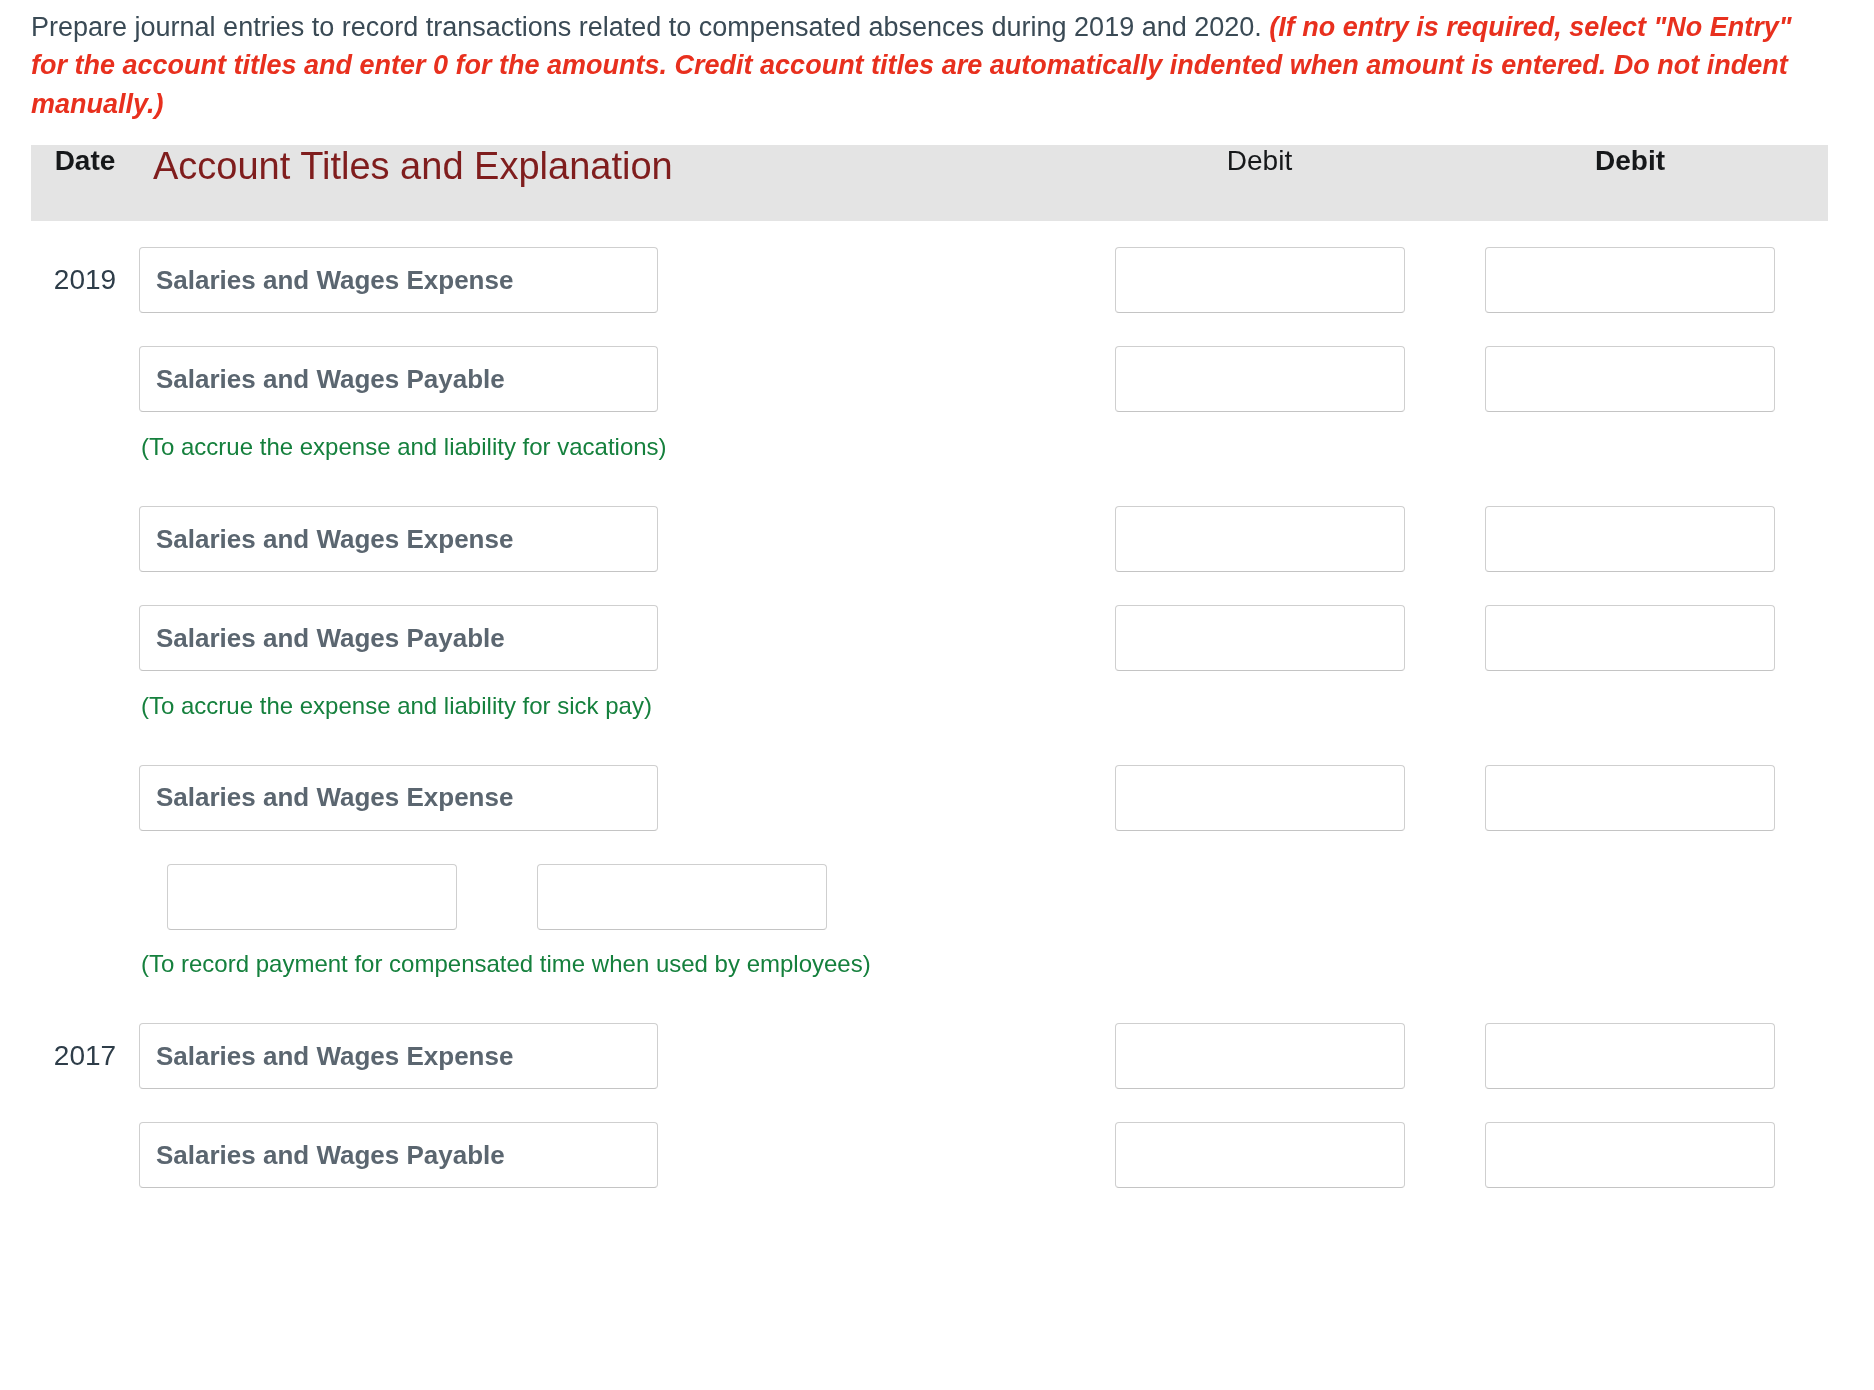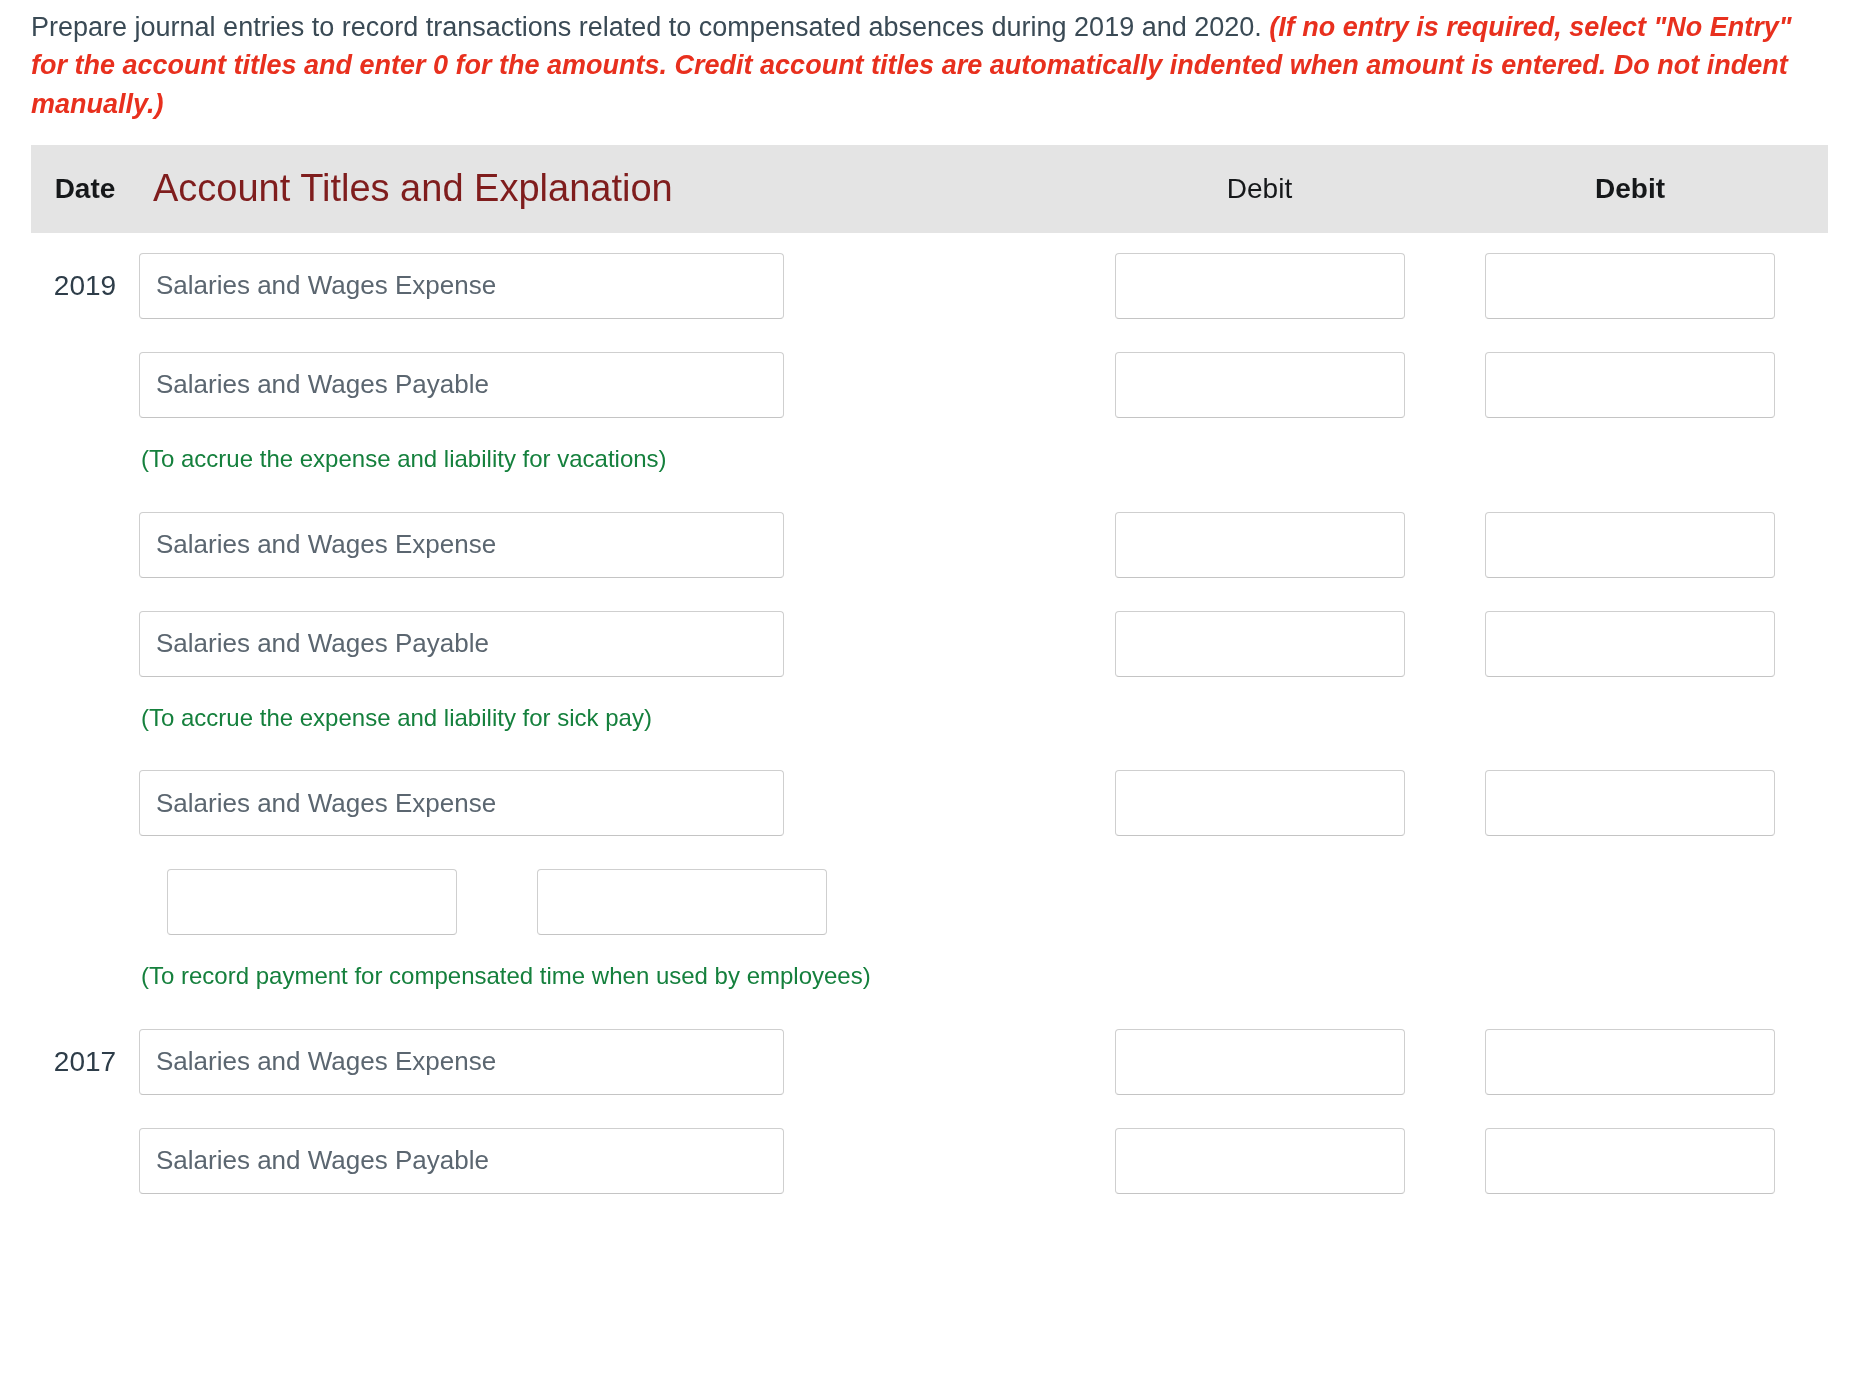--- a/index.html
+++ b/index.html
@@ -32,23 +32,22 @@
   }
 
   
   .journal {
     margin: 22px 0 0 31px;
     width: 1797px;
   }
 
   .jhead {
     background: #e4e4e4;
-    height: 88px;
-    display: flex;
-    align-items: center;
+    height: 76px;
+    display: flex;
     width: 1797px;
   }
   .jhead .h-date {
     width: 108px;
     text-align: center;
     font-weight: 700;
     font-size: 28px;
     color: #16181a;
   }
   .jhead .h-account {
@@ -68,21 +67,21 @@
   .jhead .h-credit {
     width: 396px;
     text-align: center;
     font-weight: 700;
     font-size: 28px;
     color: #16181a;
   }
 
   .jrow {
     display: flex;
-    align-items: flex-start;
+    align-items: center;
     width: 1797px;
   }
   .jrow.input-row { height: 99px; padding-top: 20px; }
   .jrow.note-row  { padding-top: 12px; padding-bottom: 16px; }
 
   .c-date {
     width: 108px;
     flex: 0 0 108px;
     text-align: center;
     font-size: 28px;
@@ -100,31 +99,32 @@
     justify-content: center;
   }
   .c-credit {
     width: 396px;
     flex: 0 0 396px;
     display: flex;
     justify-content: center;
   }
 
   .txt-input {
-    width: 645px;
+    width: 519px;
     height: 66px;
     border: 1px solid #cfcfcf;
     border-bottom-color: #c4c4c4;
     border-radius: 4px;
     background: #ffffff;
     font-family: "Liberation Sans", sans-serif;
     font-size: 26px;
     color: #5b6670;
     padding: 0 16px;
     outline: none;
+    font-weight: bold;
   }
   .txt-input::placeholder { color: #5b6670; opacity: 1; }
 
   .num-input {
     width: 290px;
     height: 66px;
     border: 1px solid #cfcfcf;
     border-bottom-color: #c4c4c4;
     border-radius: 4px;
     background: #ffffff;

